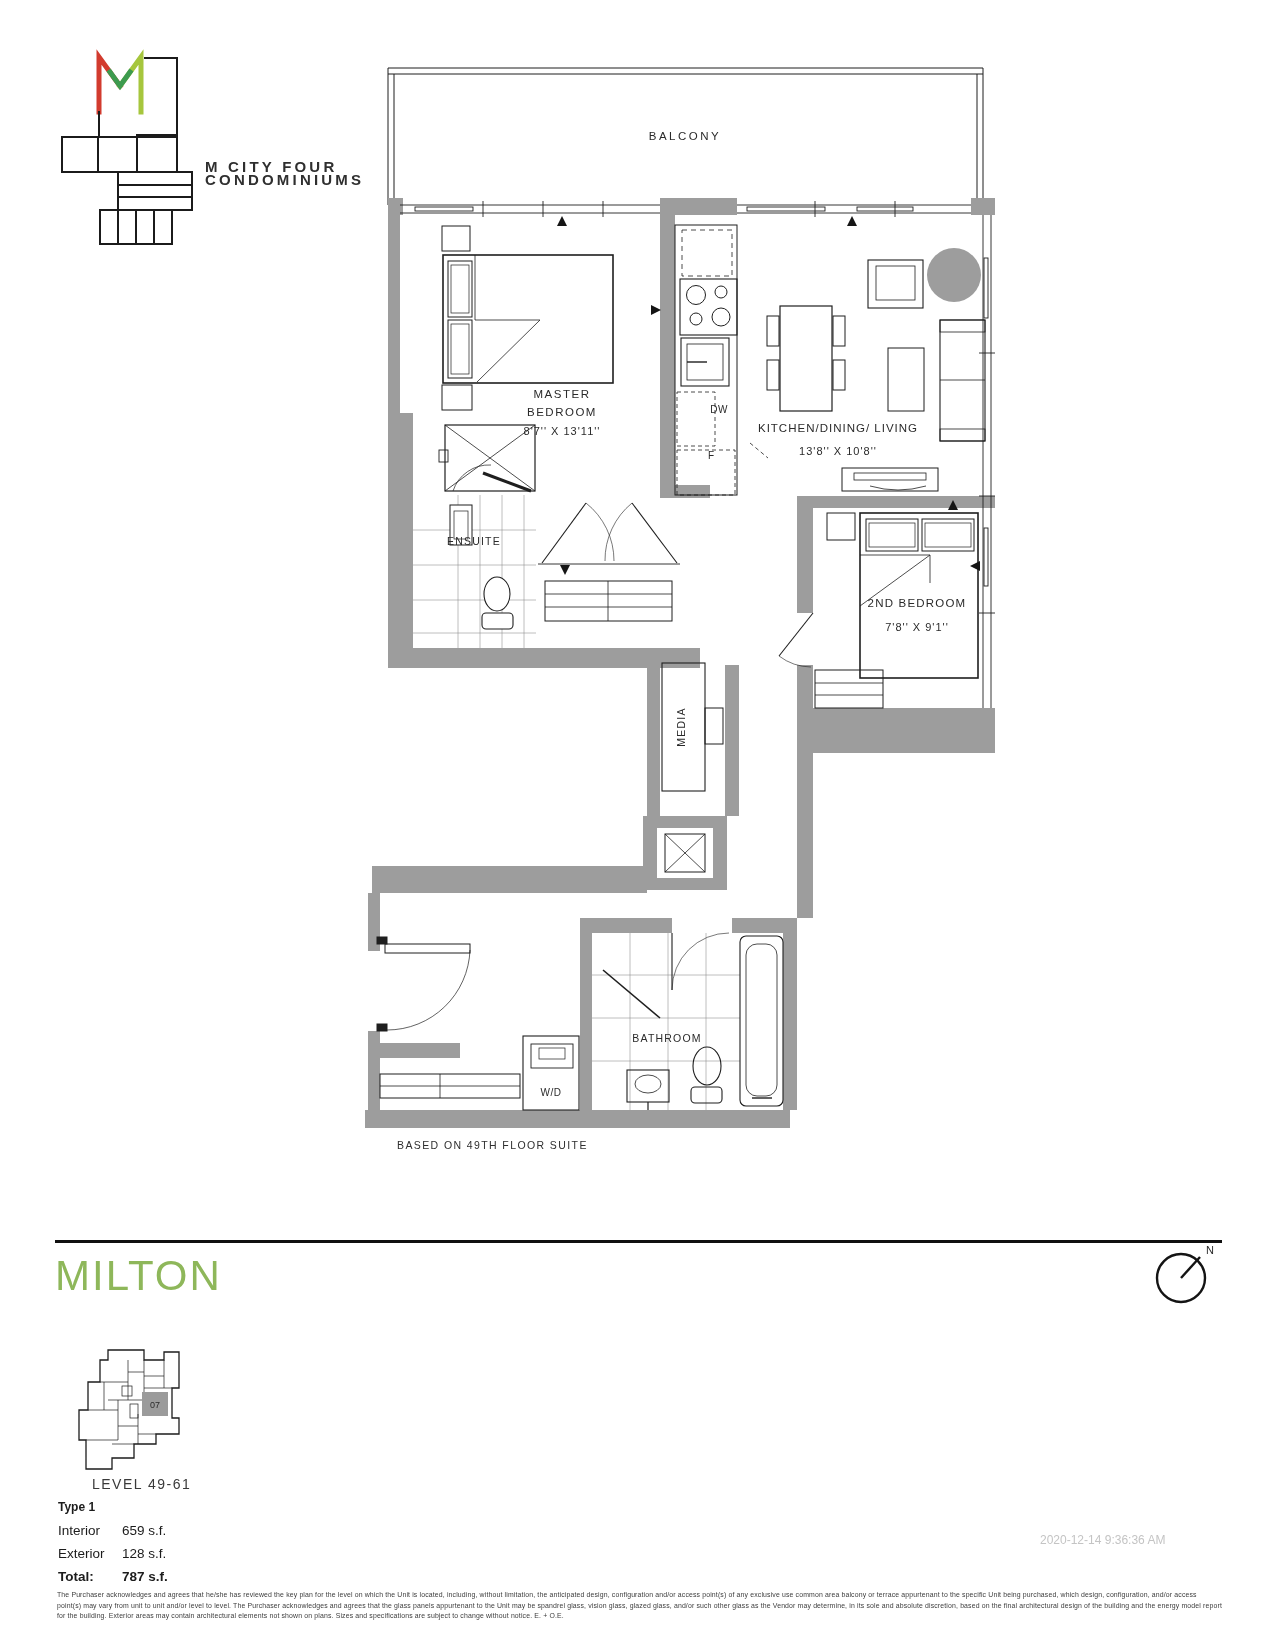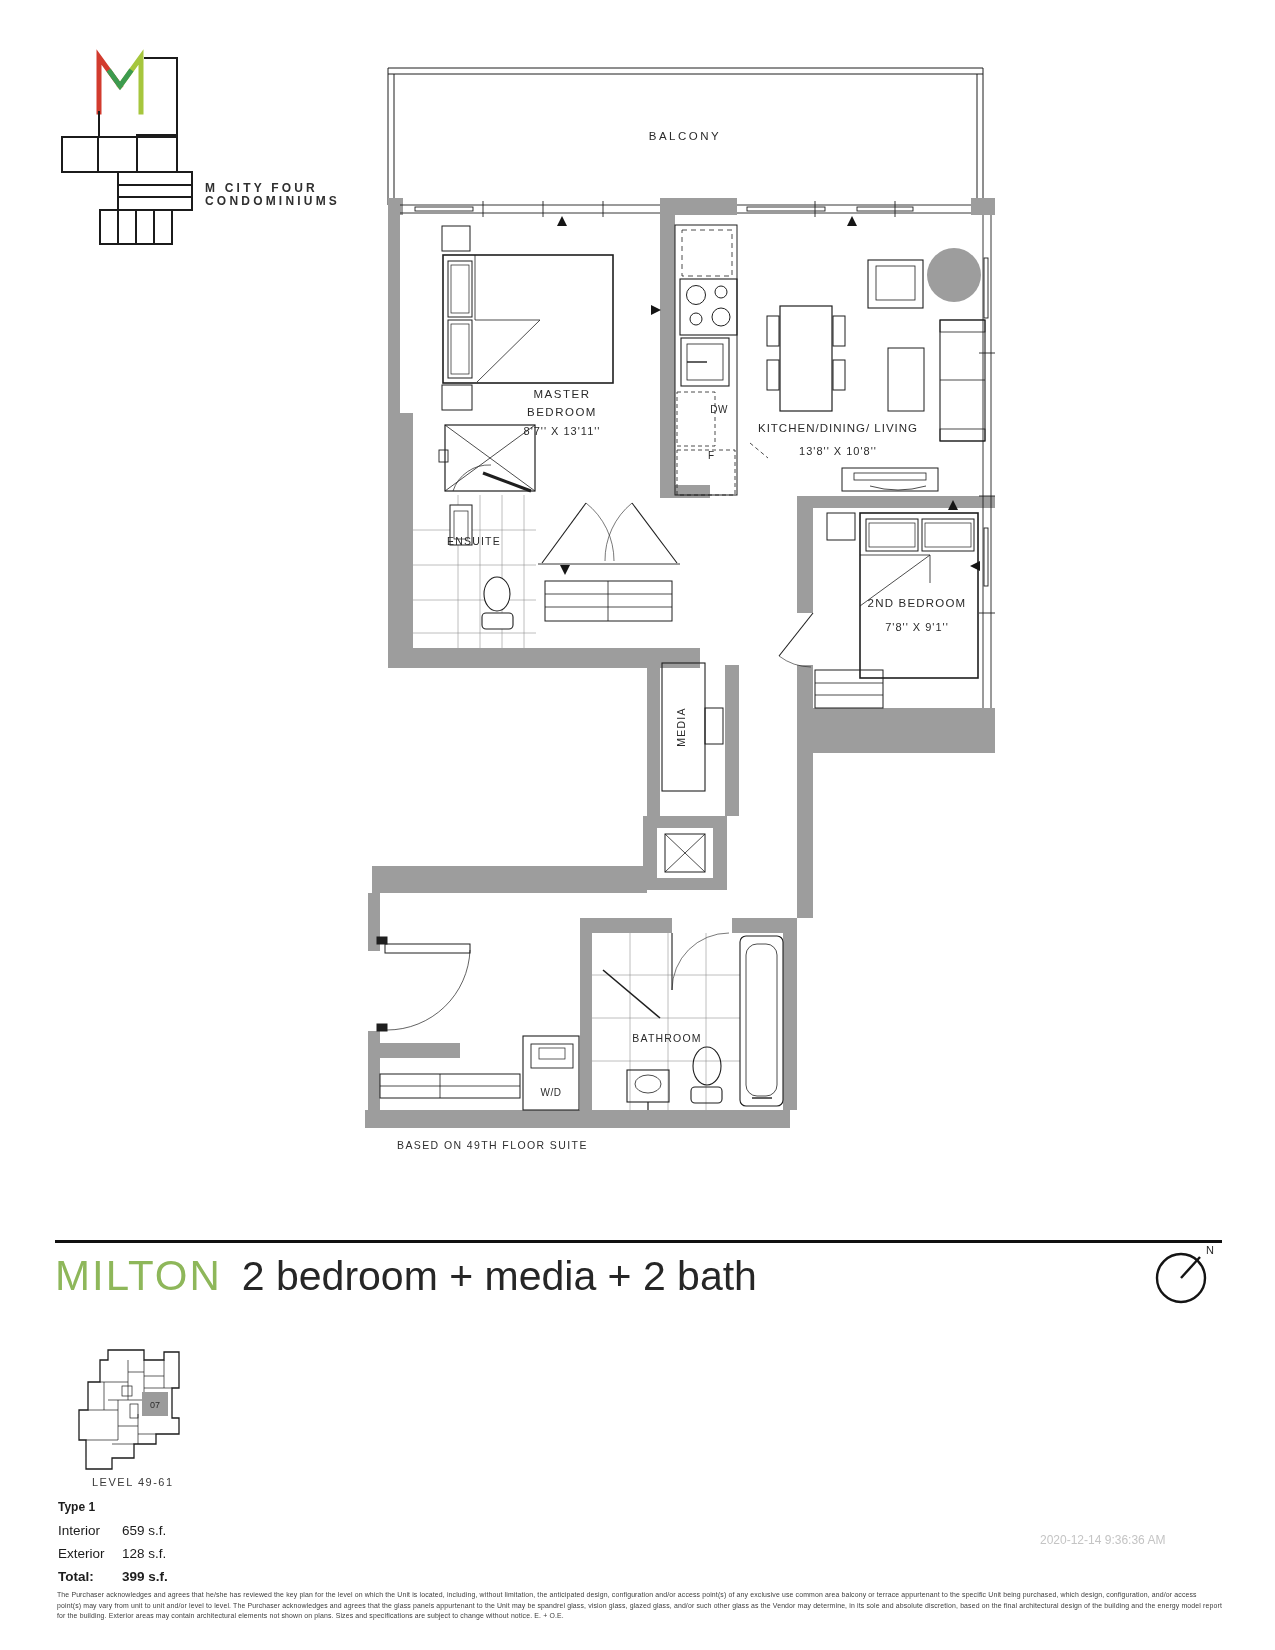--- a/index.html
+++ b/index.html
@@ -3,30 +3,30 @@
 <meta charset="utf-8">
 <style>
   html,body{margin:0;padding:0;}
   body{
     width:1275px;height:1650px;position:relative;background:#ffffff;
     font-family:"Liberation Sans","DejaVu Sans",sans-serif;color:#222;
     overflow:hidden;
   }
   .abs{position:absolute;}
   
-  #brand-text{left:205px;top:182px;font-size:12px;font-weight:bold;letter-spacing:3.2px;line-height:13px;color:#2f2f2f;}
+  #brand-text{left:205px;top:160px;font-size:15px;font-weight:bold;letter-spacing:3.2px;line-height:13px;color:#2f2f2f;}
   
   #plan-note{left:373px;top:1139px;font-size:10.5px;letter-spacing:1.4px;color:#2e2e2e;padding-left:24px;}
   
   #title-rule{left:55px;top:1240px;width:1167px;height:3px;background:#101010;}
   #title-row{left:55px;top:1252px;display:flex;align-items:baseline;white-space:nowrap;}
   #title-name{font-size:42px;letter-spacing:2px;font-weight:400;}
   #title-desc{font-size:41px;font-weight:500;color:#262626;margin-left:20px;}
   
-  #keyplan-level{left:60px;top:1476px;font-size:11px;letter-spacing:1.5px;color:#3a3a3a;padding-left:32px;}
+  #keyplan-level{left:60px;top:1476px;font-size:14px;letter-spacing:1.5px;color:#3a3a3a;padding-left:32px;}
   
   #areas{left:58px;top:1496px;font-size:13.5px;color:#1c1c1c;line-height:23px;}
   #areas .row{display:flex;}
   #areas .lbl{width:64px;}
   #areas .b{font-weight:bold;}
   
   #disclaimer{left:57px;top:1590px;width:1165px;font-size:6.9px;line-height:1.55;color:#3c3c3c;letter-spacing:.15px;}
   #timestamp{left:1040px;top:1533px;width:182px;text-align:left;font-size:12px;color:#c4c4c4;}
   svg text{fill:#2a2a2a;}
 </style>
@@ -321,21 +321,20 @@
     <path d="M625,503 l-10,5 l10,5 z"></path>
     <path d="M296,247 l10,5 l-10,5 z"></path>
   </g>
 </svg>
 
 <div class="abs" id="plan-note">BASED ON 49TH FLOOR SUITE</div>
 
 <div class="abs" id="title-rule"></div>
 <div class="abs" id="title-row">
   <span id="title-name" style="color: rgb(142, 183, 90);">MILTON</span>
-  <span id="title-desc">2 bedroom + media + 2 bath</span>
 </div>
 
 <svg class="abs" style="left:1148px;top:1242px" width="74" height="66" viewBox="0 0 74 66">
   <circle cx="33" cy="36" r="24" fill="none" stroke="#141414" stroke-width="2.4"></circle>
   <line x1="33" y1="36" x2="52" y2="15" stroke="#141414" stroke-width="2.4"></line>
   <text x="58" y="12" font-size="11" fill="#141414">N</text>
 </svg>
 
 <svg class="abs" style="left:78px;top:1348px" width="118" height="124" viewBox="0 0 118 124">
   <g fill="none" stroke="#1c1c1c" stroke-width="1.3">
@@ -371,18 +370,18 @@
   <div class="row">
     <span class="lbl">Interior</span>
     <span>659 s.f.</span>
   </div>
   <div class="row">
     <span class="lbl">Exterior</span>
     <span>128 s.f.</span>
   </div>
   <div class="row b">
     <span class="lbl">Total:</span>
-    <span>399 s.f.</span>
+    <span>787 s.f.</span>
   </div>
 </div>
 
 <div class="abs" id="disclaimer">The Purchaser acknowledges and agrees that he/she has reviewed the key plan for the level on which the Unit is located, including, without limitation, the anticipated design, configuration and/or access point(s) of any exclusive use common area balcony or terrace appurtenant to the specific Unit being purchased, which design, configuration, and/or access point(s) may vary from unit to unit and/or level to level. The Purchaser acknowledges and agrees that the glass panels appurtenant to the Unit may be spandrel glass, vision glass, glazed glass, and/or such other glass as the Vendor may determine, in its sole and absolute discretion, based on the final architectural design of the building and the energy model report for the building. Exterior areas may contain architectural elements not shown on plans. Sizes and specifications are subject to change without notice. E. + O.E.</div>
 <div class="abs" id="timestamp">2020-12-14 9:36:36 AM</div>
 
 </body></html>

